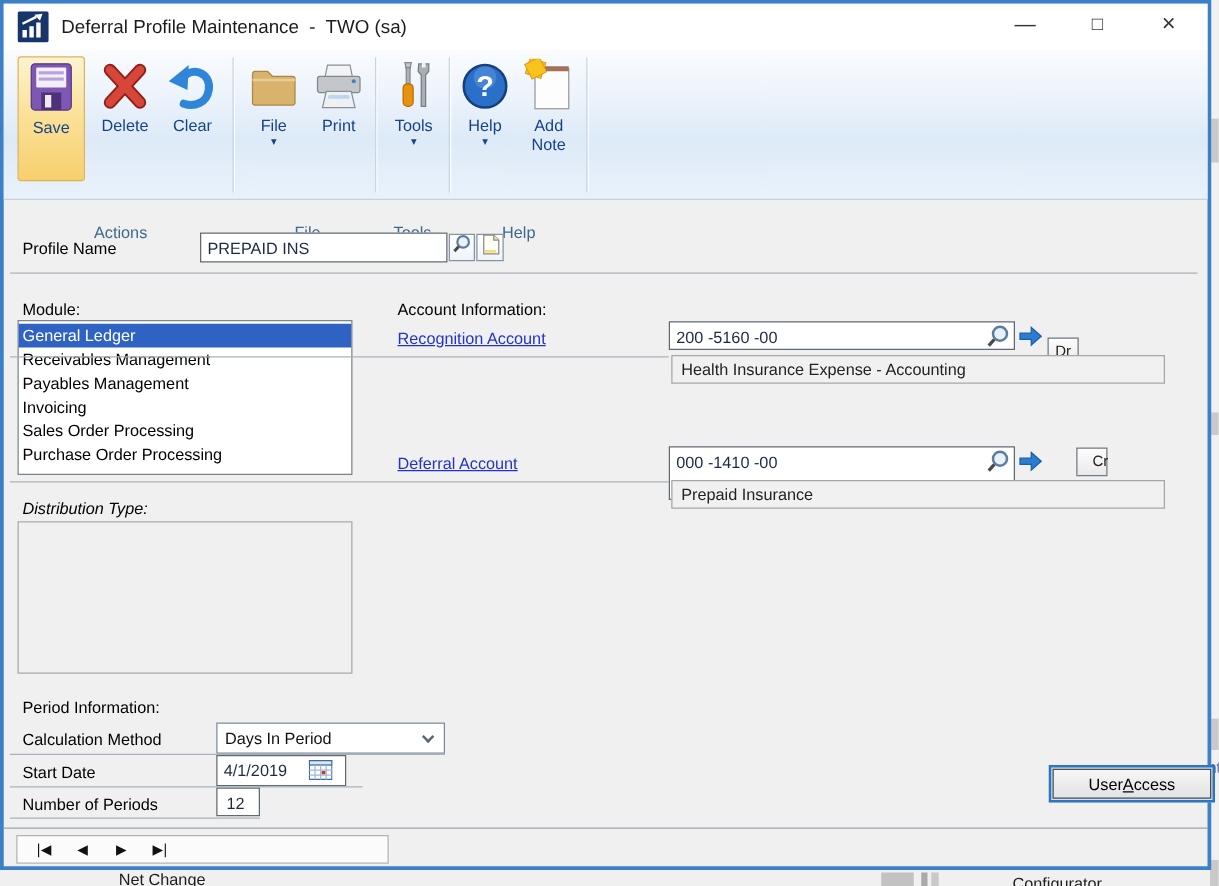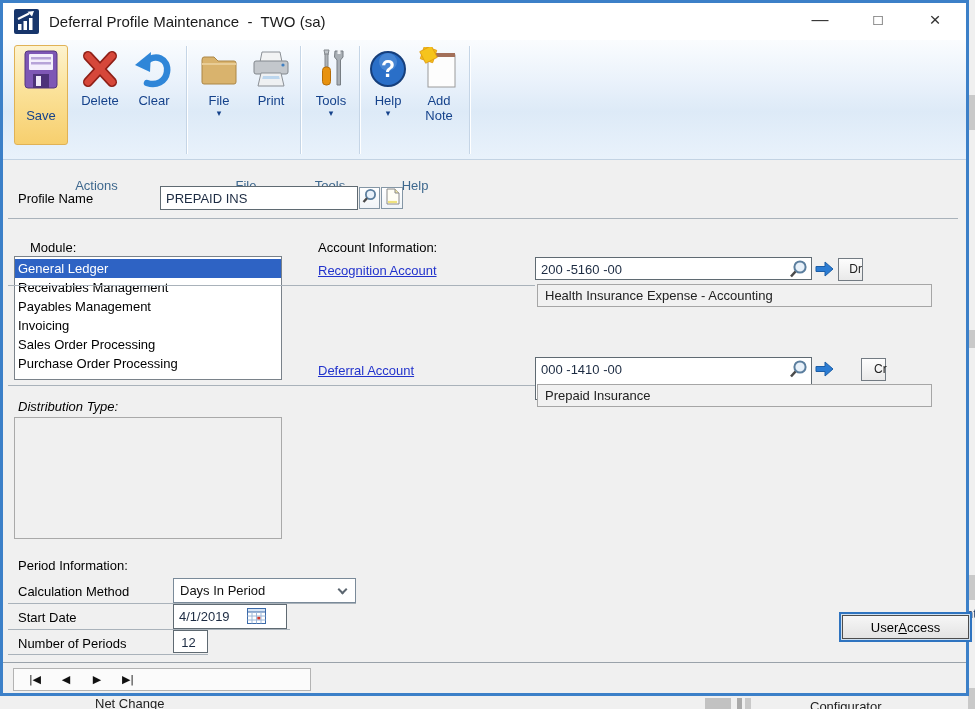--- a/index.html
+++ b/index.html
@@ -109,21 +109,21 @@
       </svg>
     </span>
     <span class="title-text">Deferral Profile Maintenance  -  TWO (sa)</span>
   </div>
   <div class="winctl" style="left:797px;">—</div>
   <div class="winctl" style="left:855px; font-size:15px;">□</div>
   <div class="winctl" style="left:912px; font-size:19px;">×</div>
 
   <div class="ribbon">
 
-    <div class="rbtn hl" style="left:11px; width:54px;gap:14px;">
+    <div class="rbtn hl" style="left:11px; width:54px;">
       <span class="ricon">
         <svg width="40" height="42" viewBox="0 0 40 42">
           <rect x="4" y="2" width="32" height="37" rx="3" fill="#7e57b5" stroke="#55377e"></rect>
           <rect x="8" y="5" width="24" height="16" rx="1" fill="#f4effc"></rect>
           <rect x="10" y="8" width="20" height="2.5" fill="#b7a3d8"></rect>
           <rect x="10" y="13" width="20" height="2.5" fill="#b7a3d8"></rect>
           <rect x="12" y="25" width="16" height="14" fill="#4d3279"></rect>
           <rect x="15" y="27" width="5" height="10" fill="#efe9f8"></rect>
         </svg>
       </span>
@@ -248,21 +248,21 @@
     <span>
       <svg width="15" height="17" viewBox="0 0 15 17">
         <path d="M2 1 h8 l4 4 v11 h-12 z" fill="#fffef5" stroke="#8a8a8a"></path>
         <path d="M10 1 v4 h4" fill="#f2e8a6" stroke="#8a8a8a"></path>
         <path d="M3 14 l9 0" stroke="#efe27e" stroke-width="2.2"></path>
       </svg>
     </span>
   </div>
   <div class="hline" style="left:8px; top:218px; width:950px;"></div>
 
-  <div class="lbl" style="left:18px; top:240px;margin-left:12px;">Module:</div>
+  <div class="lbl" style="left:18px; top:240px;">Module:</div>
   <div class="listbox">
     <div class="litem sel">General Ledger</div>
     <div class="litem">Receivables Management</div>
     <div class="litem">Payables Management</div>
     <div class="litem">Invoicing</div>
     <div class="litem">Sales Order Processing</div>
     <div class="litem">Purchase Order Processing</div>
   </div>
 
   <div class="lbl" style="left:318px; top:240px;">Account Information:</div>
@@ -273,21 +273,21 @@
     <svg width="21" height="21" viewBox="0 0 21 21">
       <circle cx="12" cy="8" r="5.6" fill="#e8f1fa" stroke="#5b7e9e" stroke-width="2"></circle>
       <line x1="7.5" y1="12.5" x2="3" y2="17.5" stroke="#4a4a4a" stroke-width="2.6"></line>
     </svg>
   </span>
   <span class="abs" style="left:814px; top:260px; cursor:pointer;">
     <svg width="21" height="18" viewBox="0 0 21 18">
       <polygon points="2,6.5 11,6.5 11,2 19,9 11,16 11,11.5 2,11.5" fill="#2b7cd3" stroke="#1c5ea6"></polygon>
     </svg>
   </span>
-  <div class="drcr" style="left:838px; top:258px;text-align:right;">Dr</div>
+  <div class="drcr" style="left:838px; top:270px;">Dr</div>
   <div class="hline" style="left:8px; top:285px; width:527px;"></div>
   <div class="descbox" style="left:537px; top:284px; width:395px; height:23px;">Health Insurance Expense - Accounting</div>
 
   <div class="link" style="left:318px; top:363px;">Deferral Account</div>
   <div class="input" style="left:535px; top:357px; width:277px; height:43px; padding-right:28px;">000 -1410 -00</div>
   <span class="abs" style="left:788px; top:359px; cursor:pointer;">
     <svg width="21" height="21" viewBox="0 0 21 21">
       <circle cx="12" cy="8" r="5.6" fill="#e8f1fa" stroke="#5b7e9e" stroke-width="2"></circle>
       <line x1="7.5" y1="12.5" x2="3" y2="17.5" stroke="#4a4a4a" stroke-width="2.6"></line>
     </svg>
@@ -307,21 +307,21 @@
   <div class="lbl" style="left:18px; top:558px;">Period Information:</div>
 
   <div class="lbl" style="left:18px; top:584px;">Calculation Method</div>
   <div class="combo">
     <span>Days In Period</span>
     <span class="chev"></span>
   </div>
   <div class="hline" style="left:8px; top:603px; width:348px;"></div>
 
   <div class="lbl" style="left:18px; top:610px;">Start Date</div>
-  <div class="input" style="left:173px; top:604px; width:114px; height:25px; padding-right:32px;">4/1/2019</div>
+  <div class="input" style="left:173px; top:604px; width:104px; height:25px; padding-right:32px;">4/1/2019</div>
   <span class="abs" style="left:247px; top:607px; cursor:pointer;">
     <svg width="19" height="18" viewBox="0 0 19 18">
       <rect x="0.5" y="1.5" width="18" height="15" fill="#fff" stroke="#3a69a8"></rect>
       <rect x="0.5" y="1.5" width="18" height="3.5" fill="#d8e6f6" stroke="#3a69a8"></rect>
       <g stroke="#9db8d9" stroke-width="1">
         <line x1="5" y1="5" x2="5" y2="16.5"></line>
           <line x1="9.5" y1="5" x2="9.5" y2="16.5"></line>
           <line x1="14" y1="5" x2="14" y2="16.5"></line>
         <line x1="0.5" y1="9" x2="18.5" y2="9"></line>
           <line x1="0.5" y1="13" x2="18.5" y2="13"></line>

